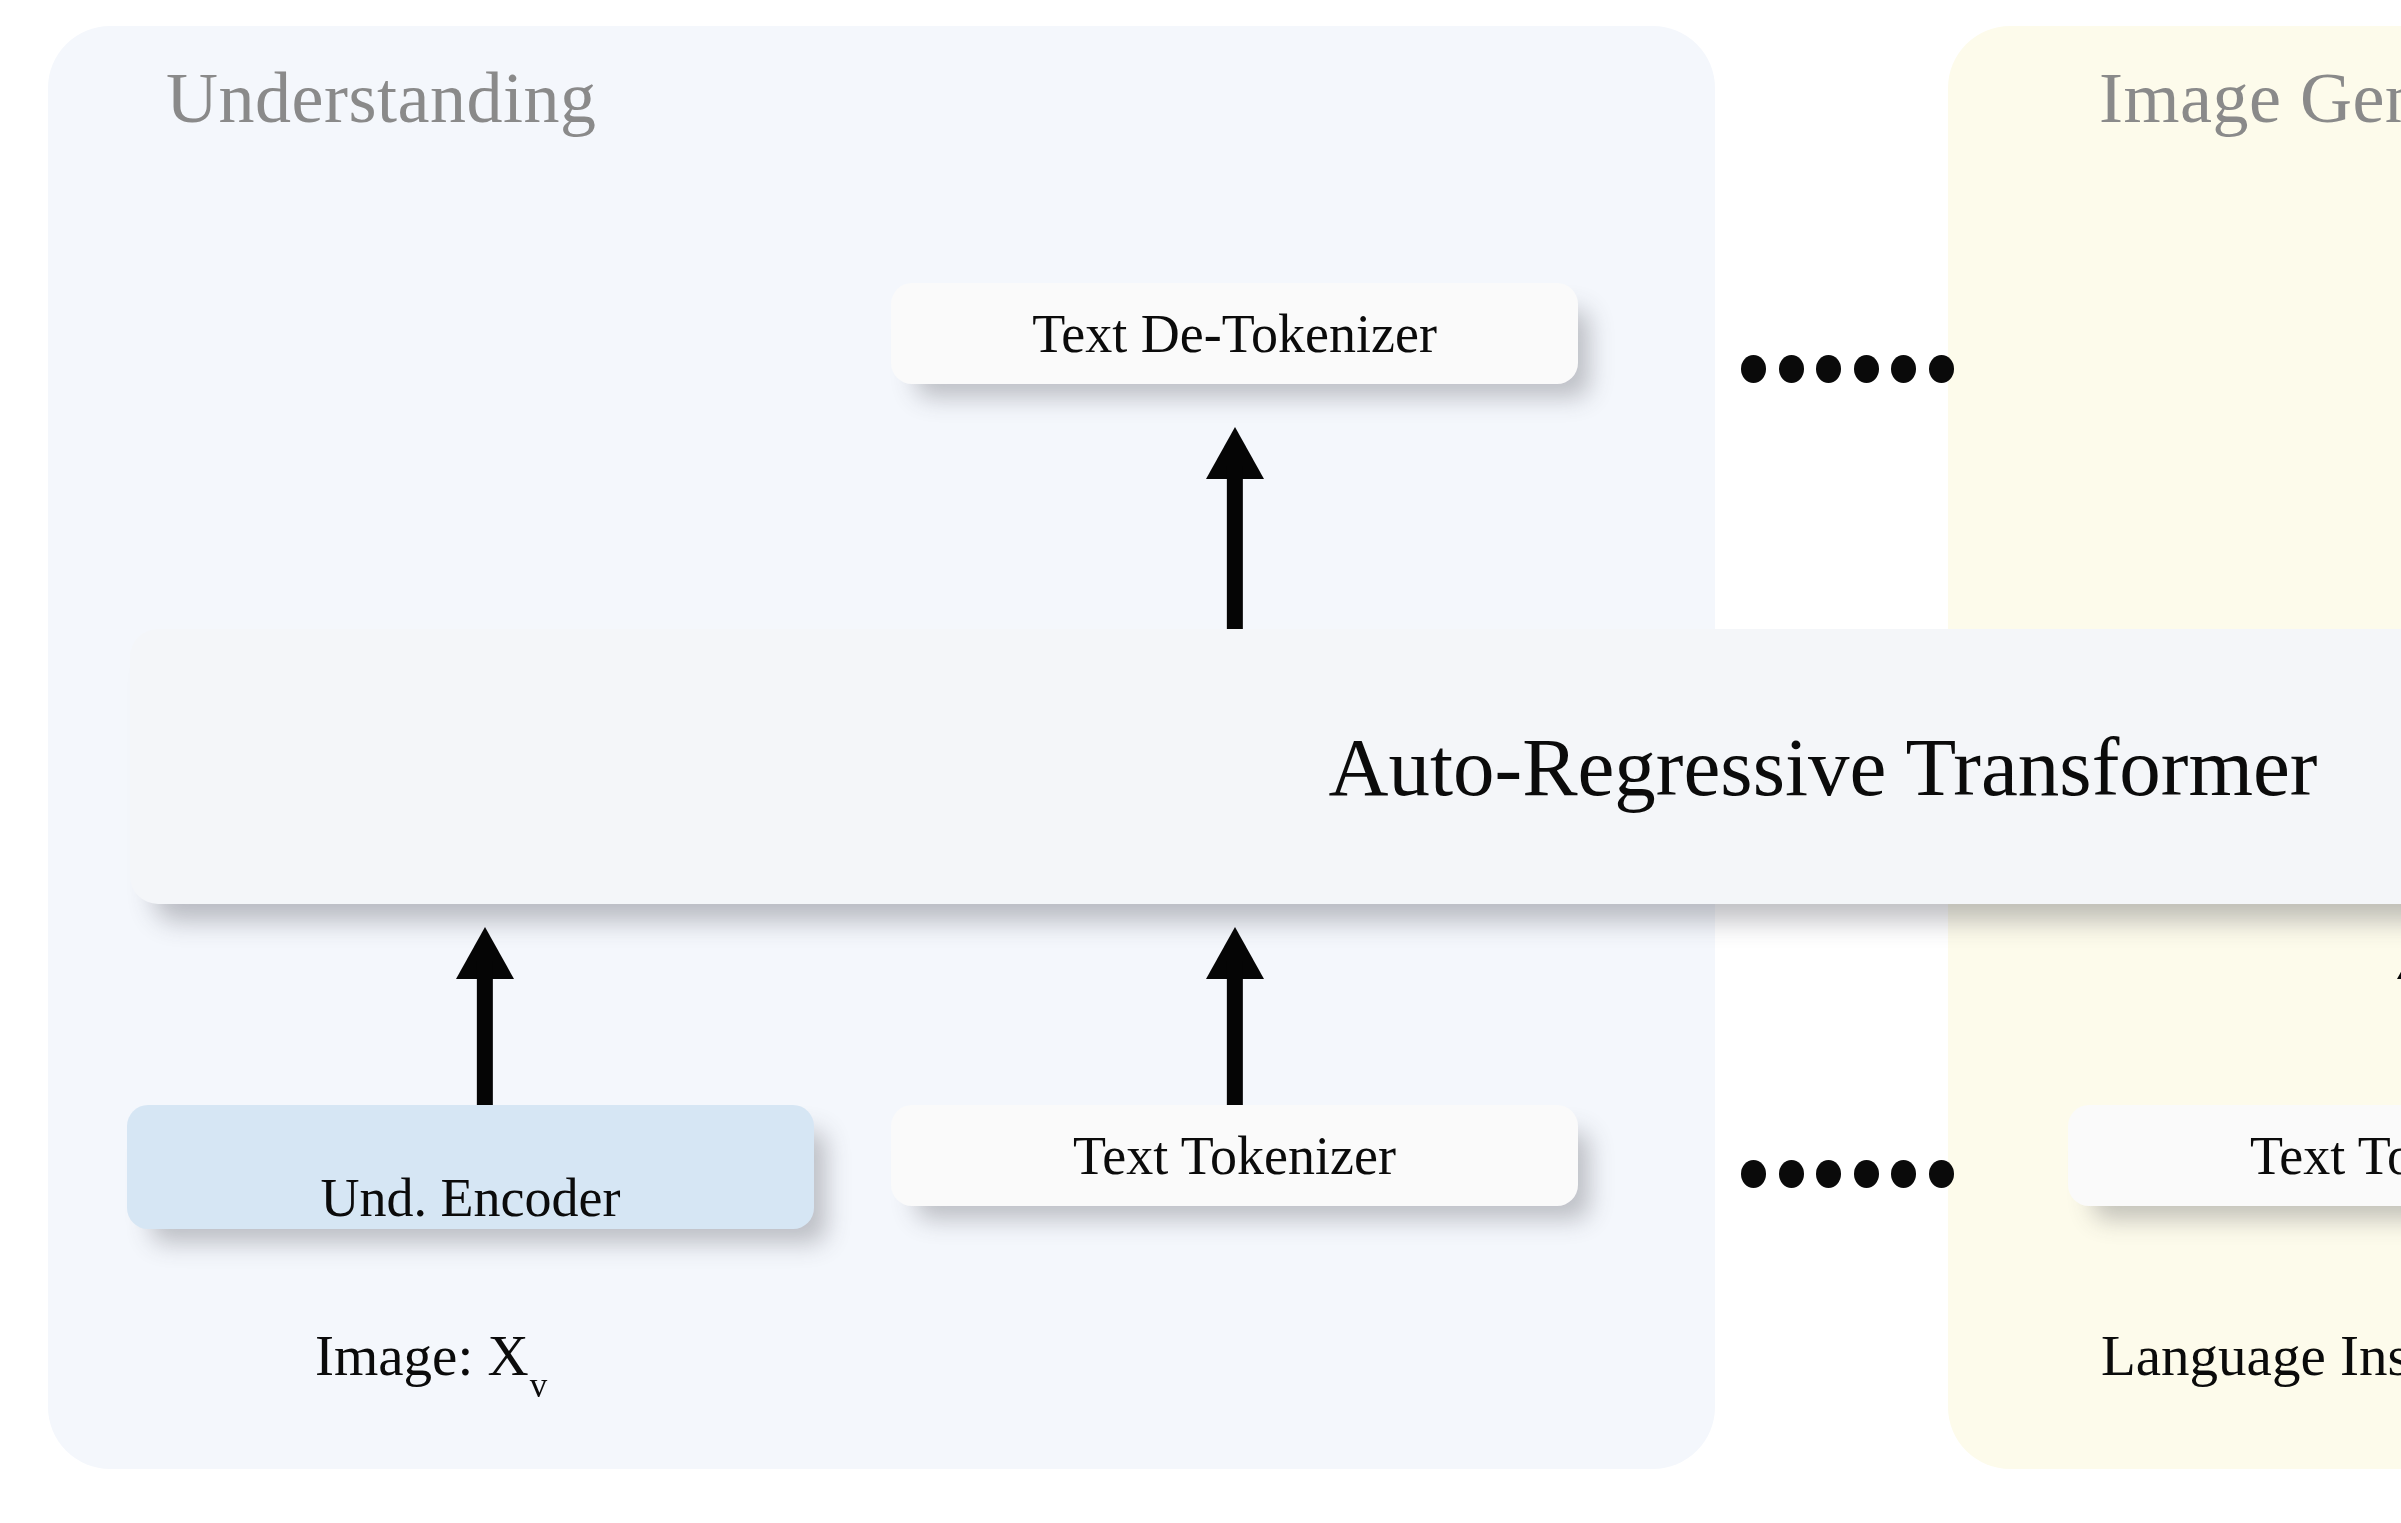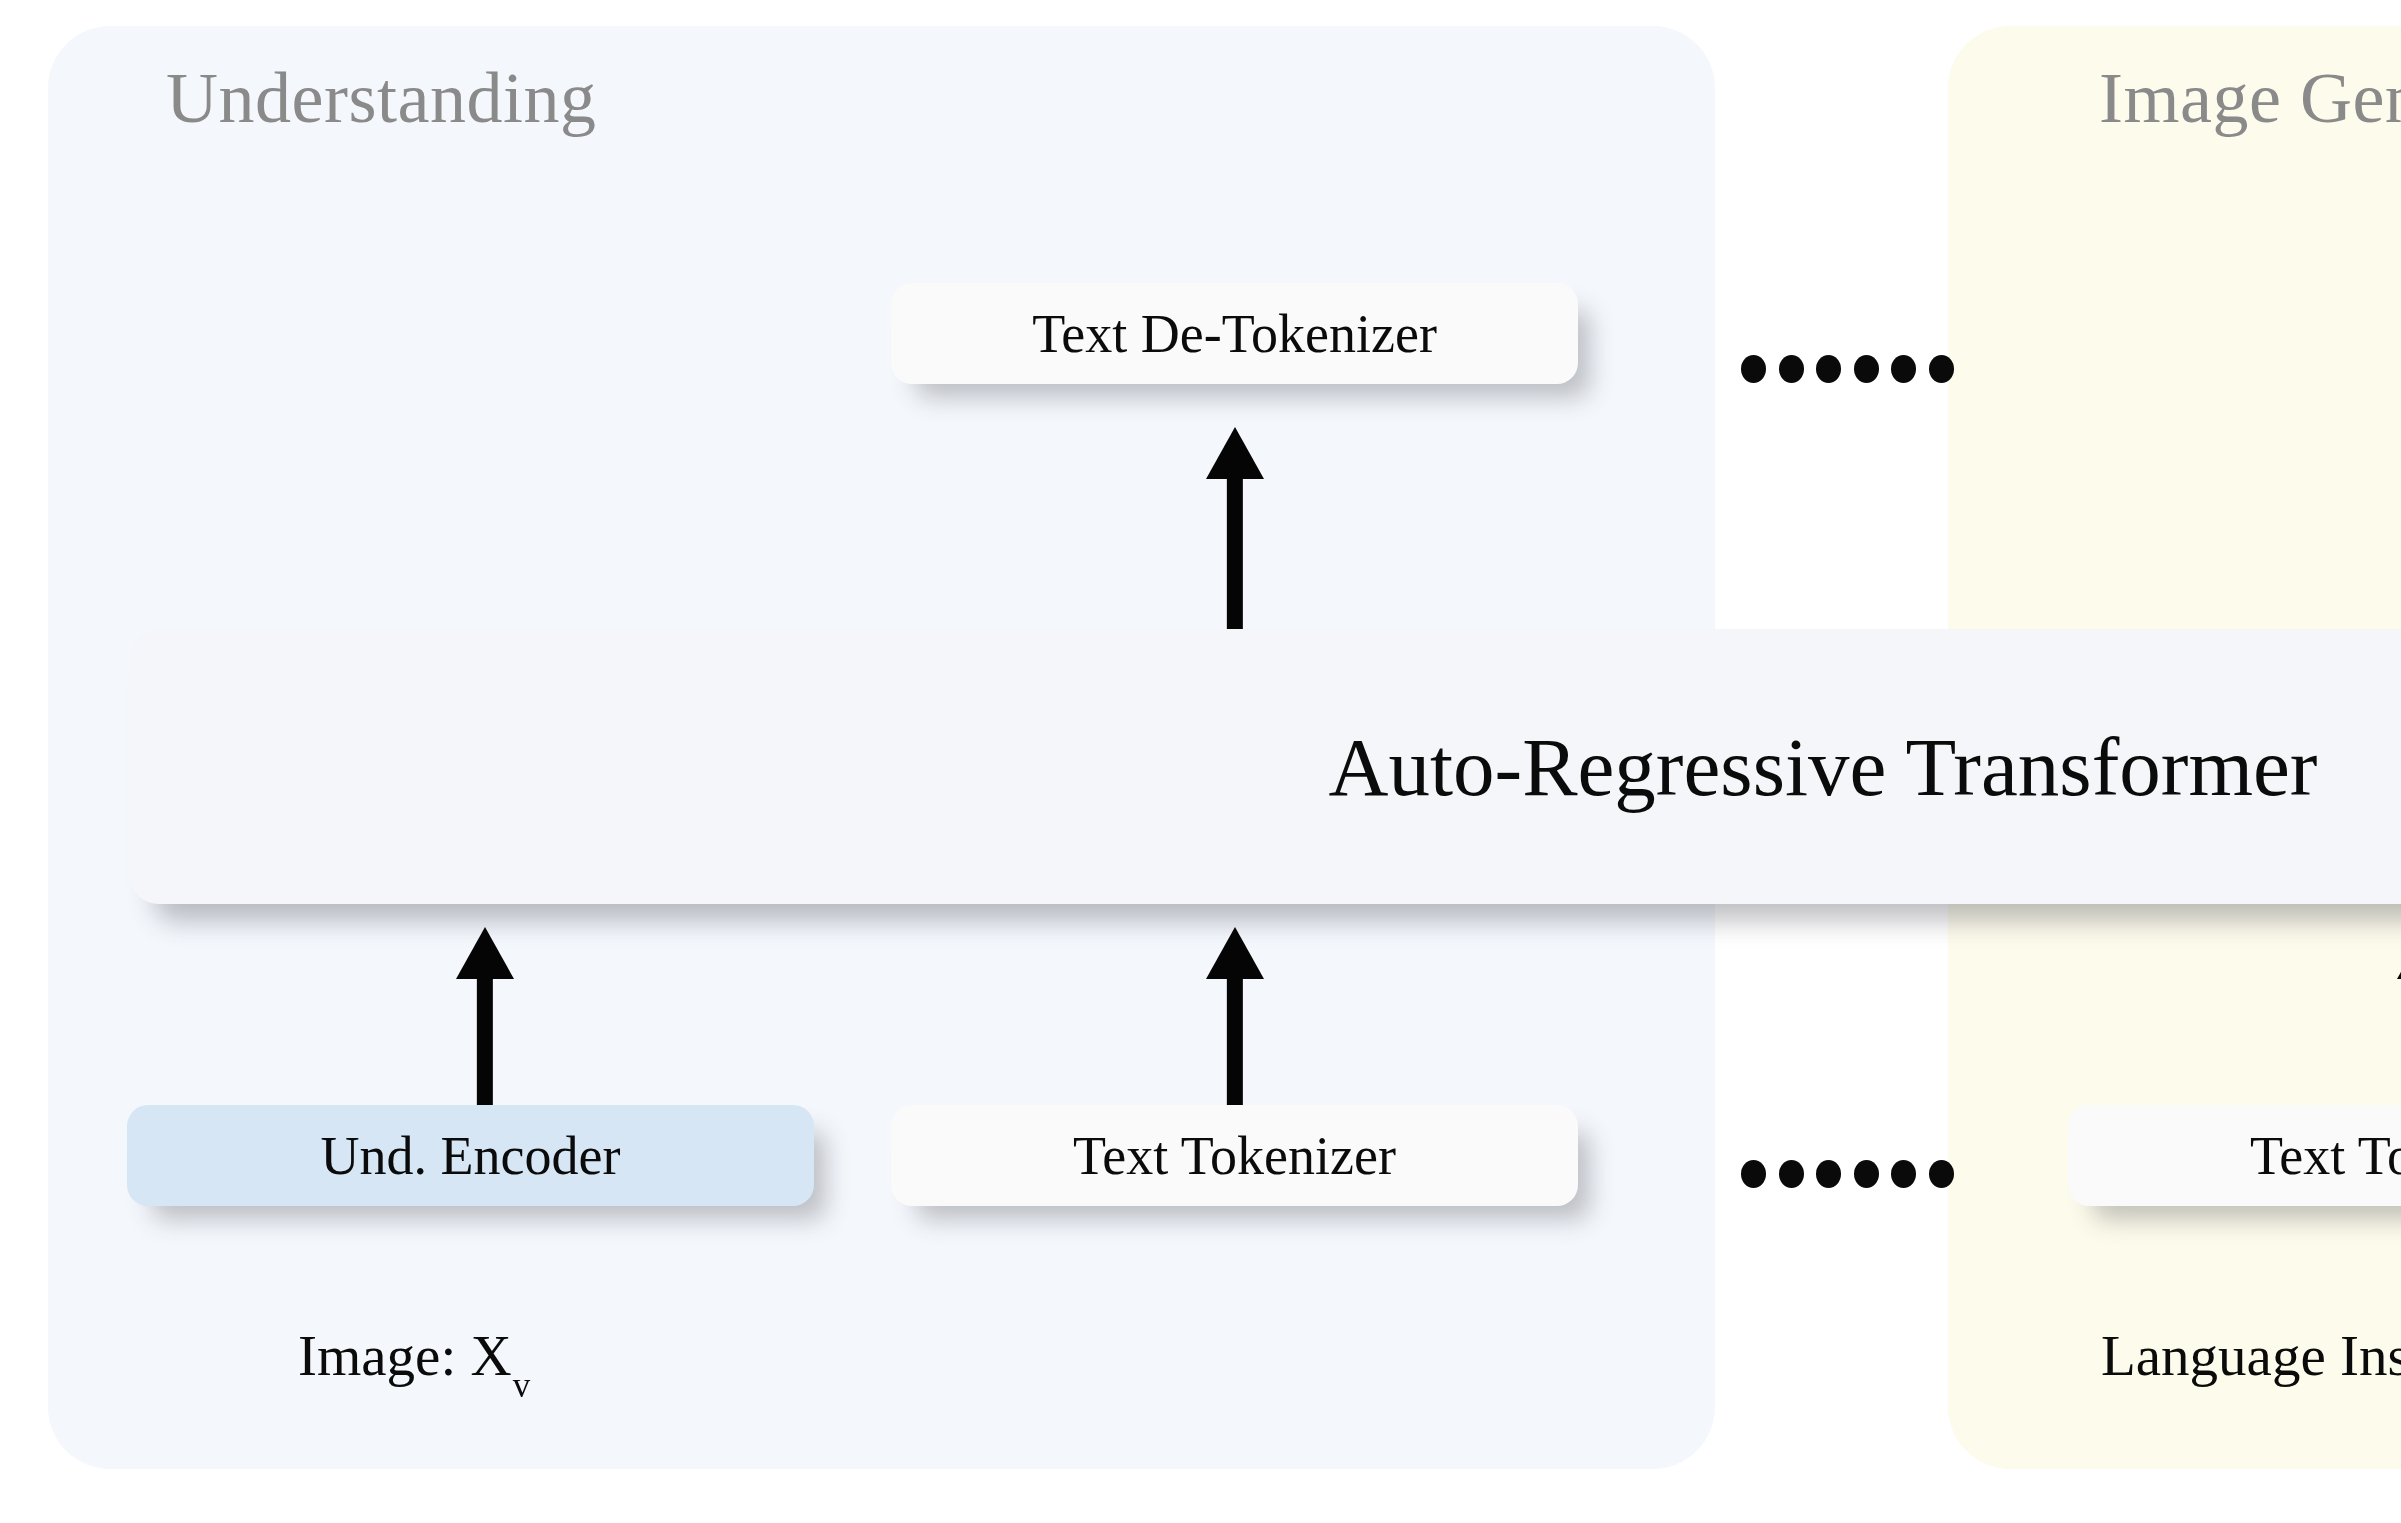--- a/index.html
+++ b/index.html
@@ -90,42 +90,42 @@
   <div class="arrow" style="left:1206px;top:927px;height:192px;">
     <div class="head"></div>
     <div class="shaft" style="height:158px;"></div>
   </div>
 
   <div class="arrow" style="left:2397px;top:927px;height:192px;">
     <div class="head"></div>
 
   </div>
 
-  <div class="box box-blue" style="left:127px;top:1105px;width:687px;height:101px;">
+  <div class="box box-blue" style="left:127px;top:1105px;width:687px;height:124px;align-items:flex-end;">
     <span>Und. Encoder</span>
   </div>
 
   <div class="box box-plain" style="left:891px;top:1105px;width:687px;height:101px;">
     <span>Text Tokenizer</span>
   </div>
 
   <div class="box box-plain" style="left:2068px;top:1105px;width:687px;height:101px;">
     <span>Text Tokenizer</span>
   </div>
 
   <div class="dots" style="left:1741px;top:1160px;">
     <i></i>
     <i></i>
     <i></i>
     <i></i>
     <i></i>
     <i></i>
   </div>
 
-  <div class="caption" style="left:298px;top:1323px;">
+  <div class="caption" style="left:315px;top:1323px;">
     <span>Image: X</span><span class="sub">v</span>
   </div>
 
 
   <div class="caption" style="left:2101px;top:1323px;">
     <span>Language Instruct: X</span>
   </div>
 
 </div>
 

